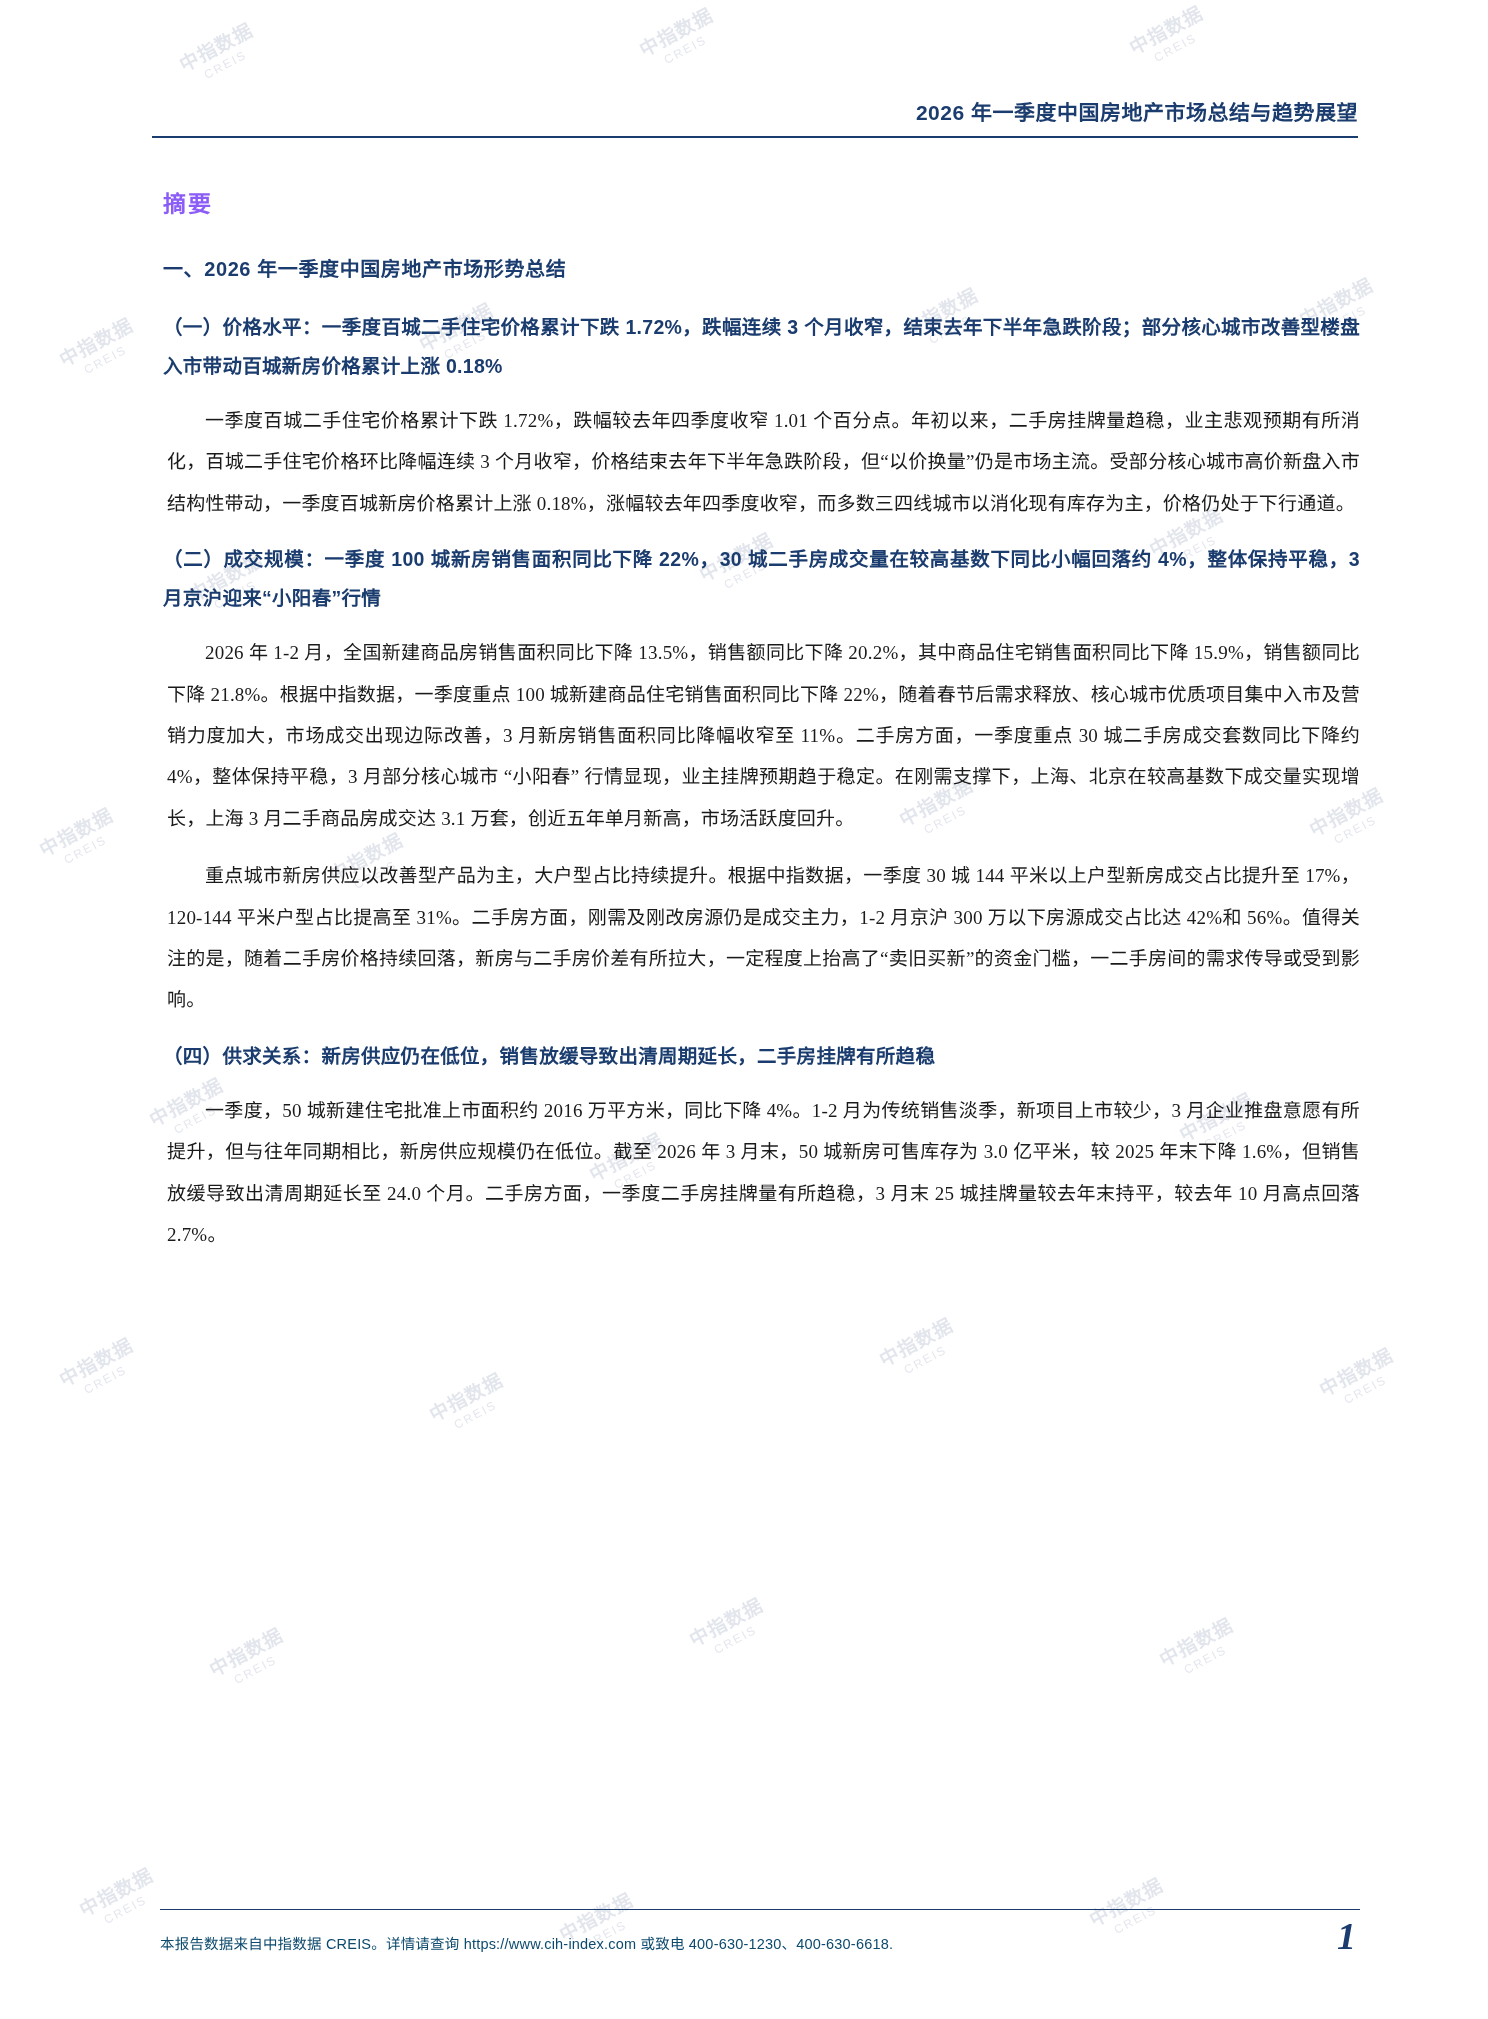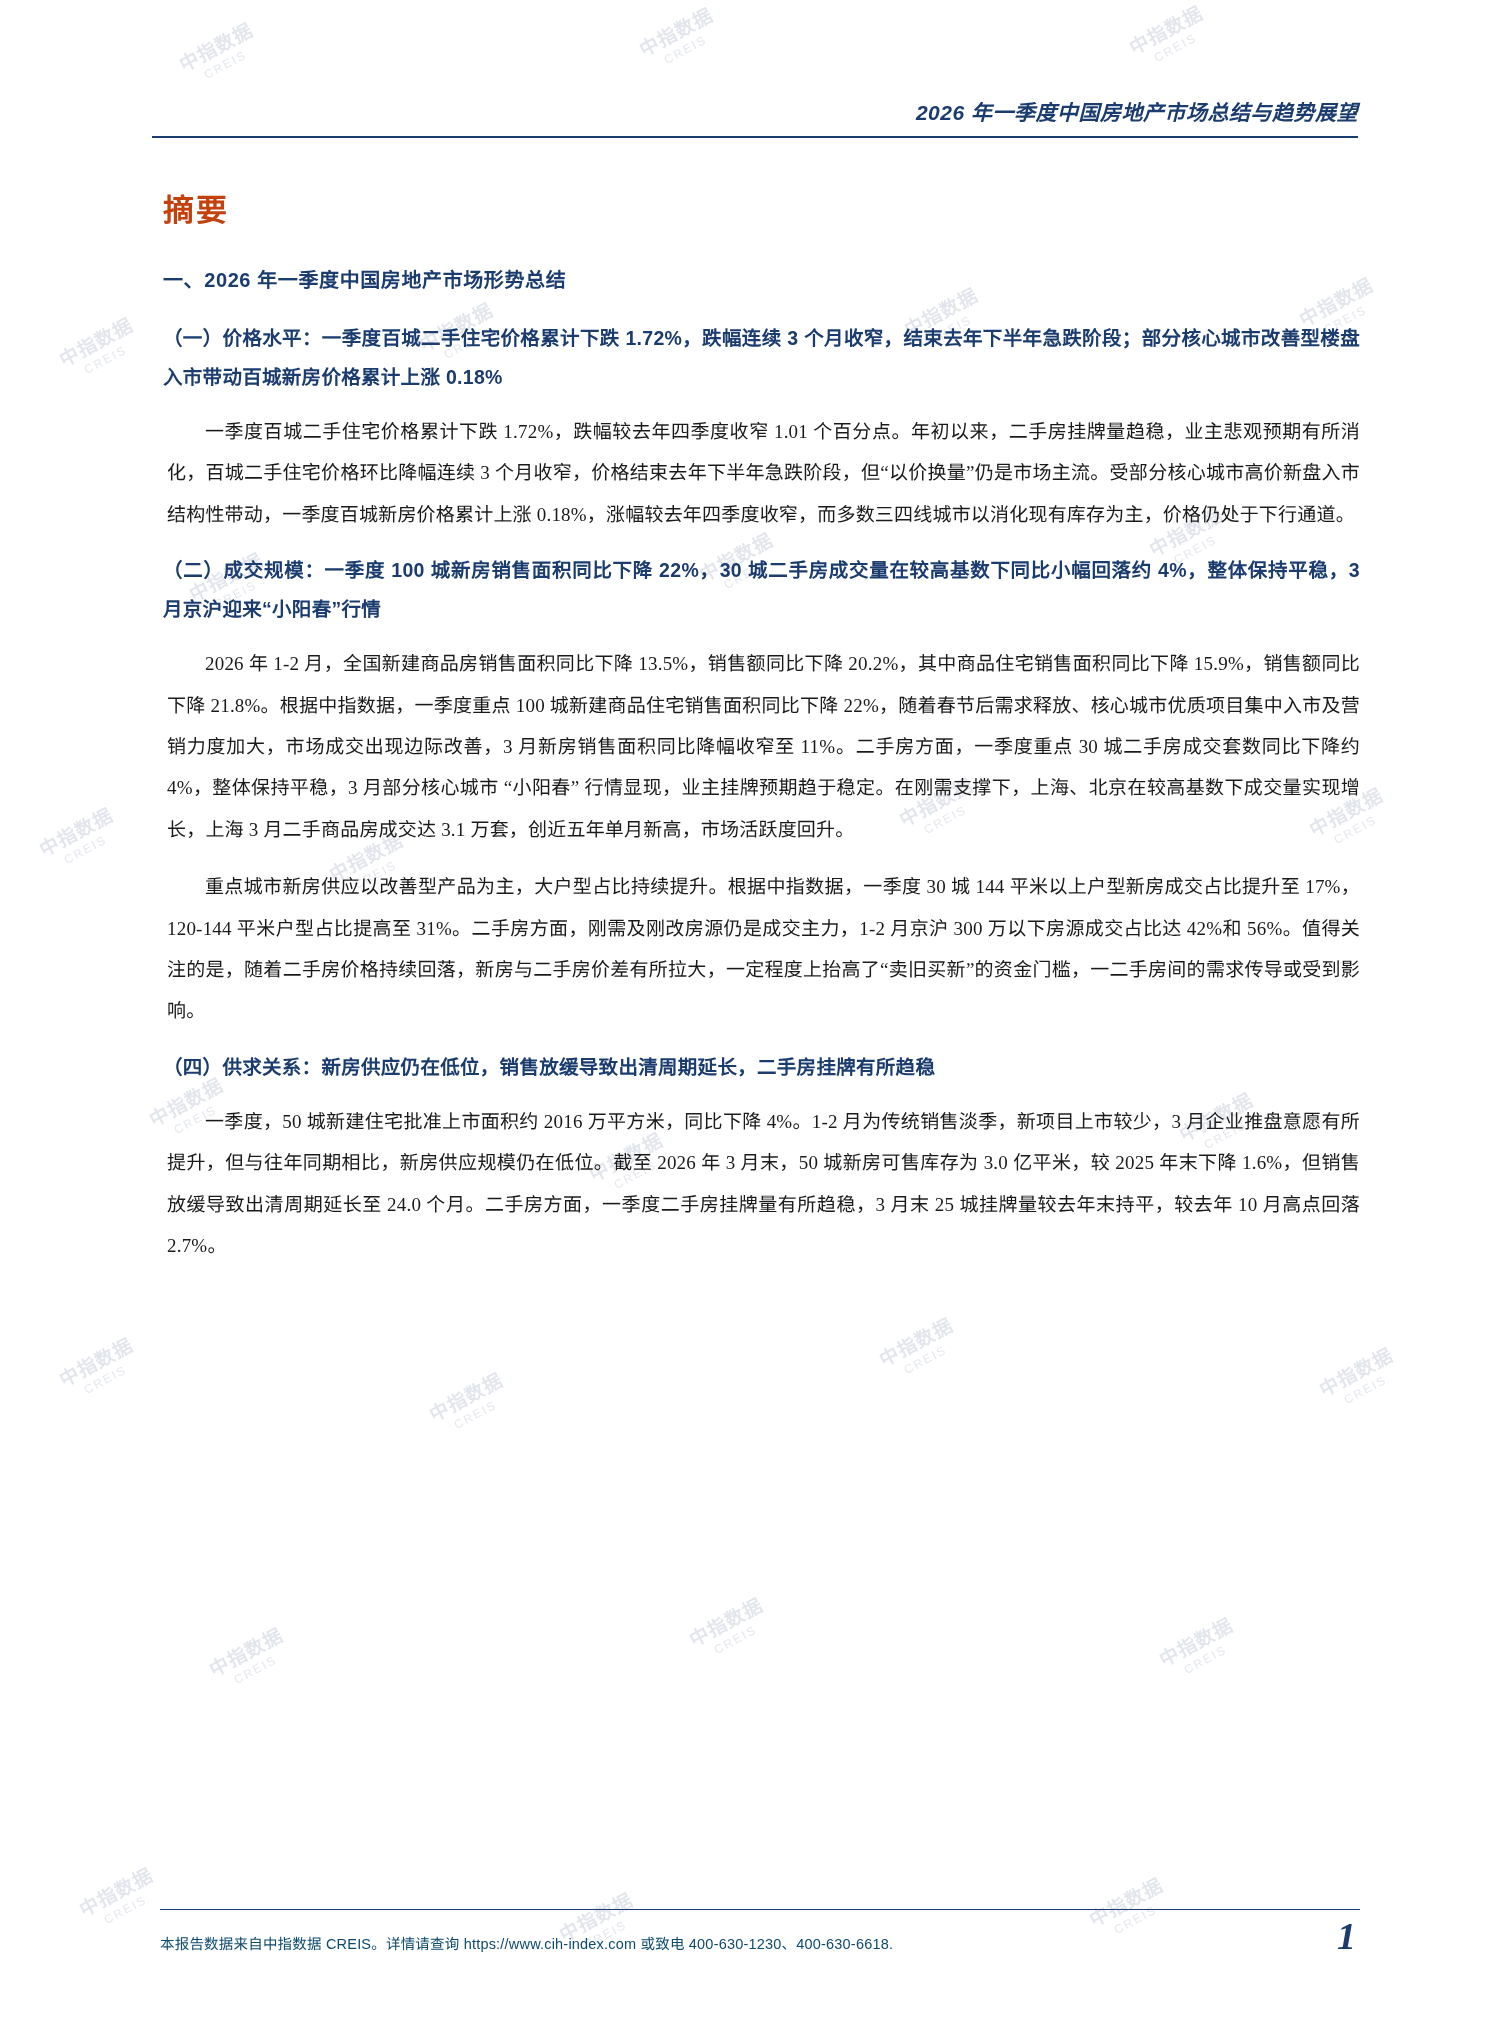--- a/index.html
+++ b/index.html
@@ -46,21 +46,20 @@
     display: block;
   }
 
   
   .header {
     position: absolute;
     left: 152px;
     right: 130px;
     top: 96px;
     z-index: 2;
-    font-style: italic;
   }
   .header-title {
     text-align: right;
     color: #1b3c6e;
     font-family: "Liberation Sans", sans-serif;
     font-weight: 700;
     font-size: 21px;
     letter-spacing: .5px;
     padding-bottom: 10px;
   }
@@ -71,24 +70,24 @@
 
   
   .content {
     position: absolute;
     left: 163px;
     right: 128px;
     top: 185px;
     z-index: 2;
   }
   .doc-title {
-    color: #c2410c;
+    color: #8b5cf6;
     font-family: Liberation Sans, sans-serif;
     font-weight: 700;
-    font-size: 31px;
+    font-size: 23px;
     letter-spacing: 2px;
     margin: 0 0 34px 0;
   }
   .h1 {
     color: #1b3c6e;
     font-family: "Liberation Sans", sans-serif;
     font-weight: 700;
     font-size: 20px;
     letter-spacing: .6px;
     margin: 0 0 26px 0;

